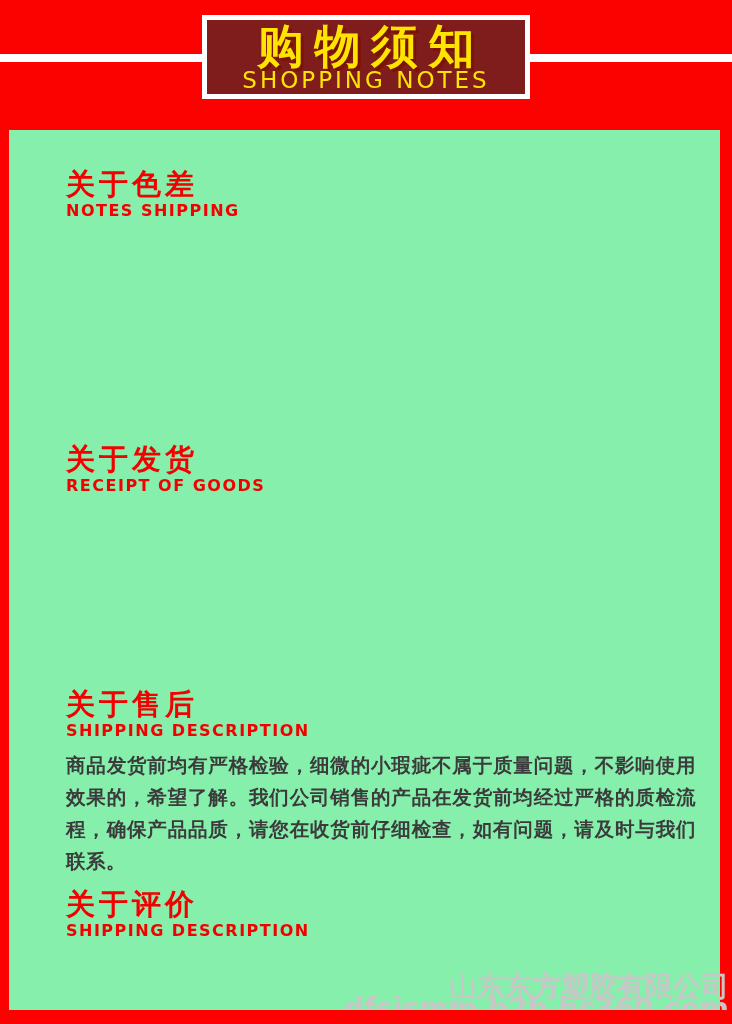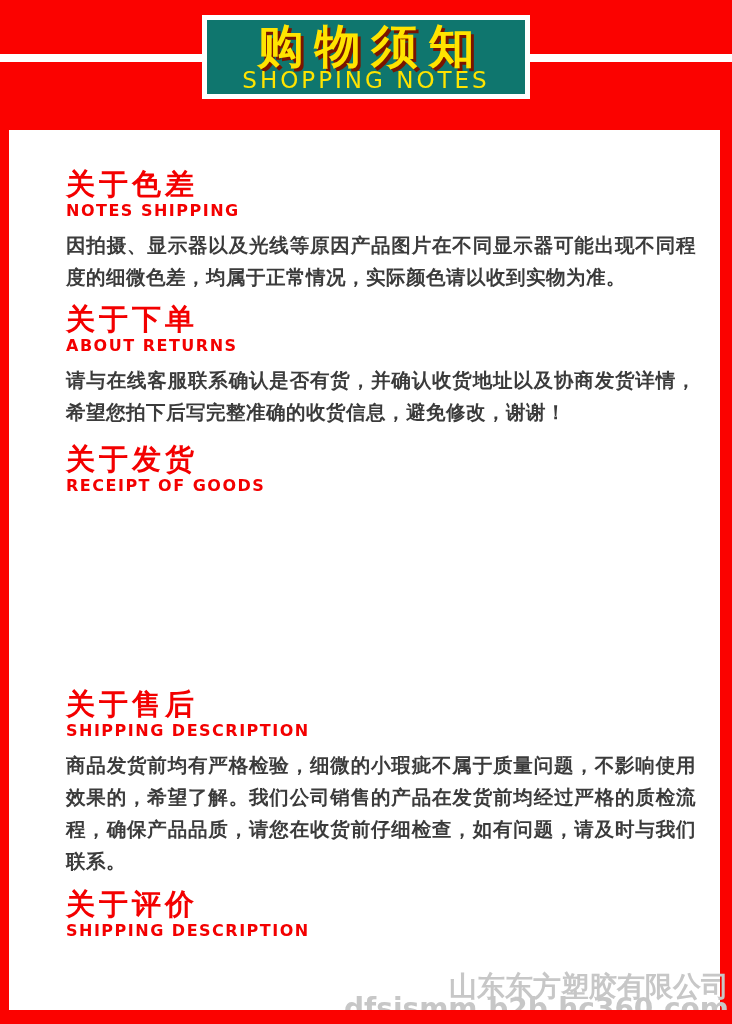--- a/index.html
+++ b/index.html
@@ -17,21 +17,21 @@
     left: 0; top: 54px;
     width: 732px; height: 8px;
     background: #ffffff;
     z-index: 1;
   }
   .title-box {
     position: absolute;
     left: 202px; top: 15px;
     width: 328px; height: 84px;
     border: 5px solid #ffffff;
-    background: #0f766e;
+    background: #7f1d1d;
     z-index: 2;
     display: flex;
     flex-direction: column;
     align-items: center;
     justify-content: center;
   }
   .title-cn {
     color: #ffe400;
     font-size: 46px;
     font-weight: bold;
@@ -50,21 +50,21 @@
     margin-top: -2px;
     white-space: nowrap;
     text-align: right;
   }
 
   
   .panel {
     position: absolute;
     left: 9px; top: 130px;
     width: 711px; height: 880px;
-    background: #ffffff;
+    background: #86efac;
     z-index: 1;
   }
   .section {
     position: absolute;
     left: 57px;
     width: 630px;
   }
   #sec1 { top: 38px; }
   #sec2 { top: 173px; }
   #sec3 { top: 313px; }
@@ -125,28 +125,22 @@
 <div class="title-box">
   <div class="title-cn">购物须知</div>
   <div class="title-en">SHOPPING NOTES</div>
 </div>
 
 <div class="panel">
 
   <div class="section" id="sec1">
     <div class="section-title">关于色差</div>
     <div class="section-subtitle">NOTES SHIPPING</div>
-    <div class="section-body">因拍摄、显示器以及光线等原因产品图片在不同显示器可能出现不同程度的细微色差，均属于正常情况，实际颜色请以收到实物为准。</div>
   </div>
 
-  <div class="section" id="sec2">
-    <div class="section-title">关于下单</div>
-    <div class="section-subtitle">ABOUT RETURNS</div>
-    <div class="section-body">请与在线客服联系确认是否有货，并确认收货地址以及协商发货详情，希望您拍下后写完整准确的收货信息，避免修改，谢谢！</div>
-  </div>
 
   <div class="section" id="sec3">
     <div class="section-title">关于发货</div>
     <div class="section-subtitle">RECEIPT OF GOODS</div>
   </div>
 
 
   <div class="section" id="sec5">
     <div class="section-title">关于售后</div>
     <div class="section-subtitle">SHIPPING DESCRIPTION</div>

